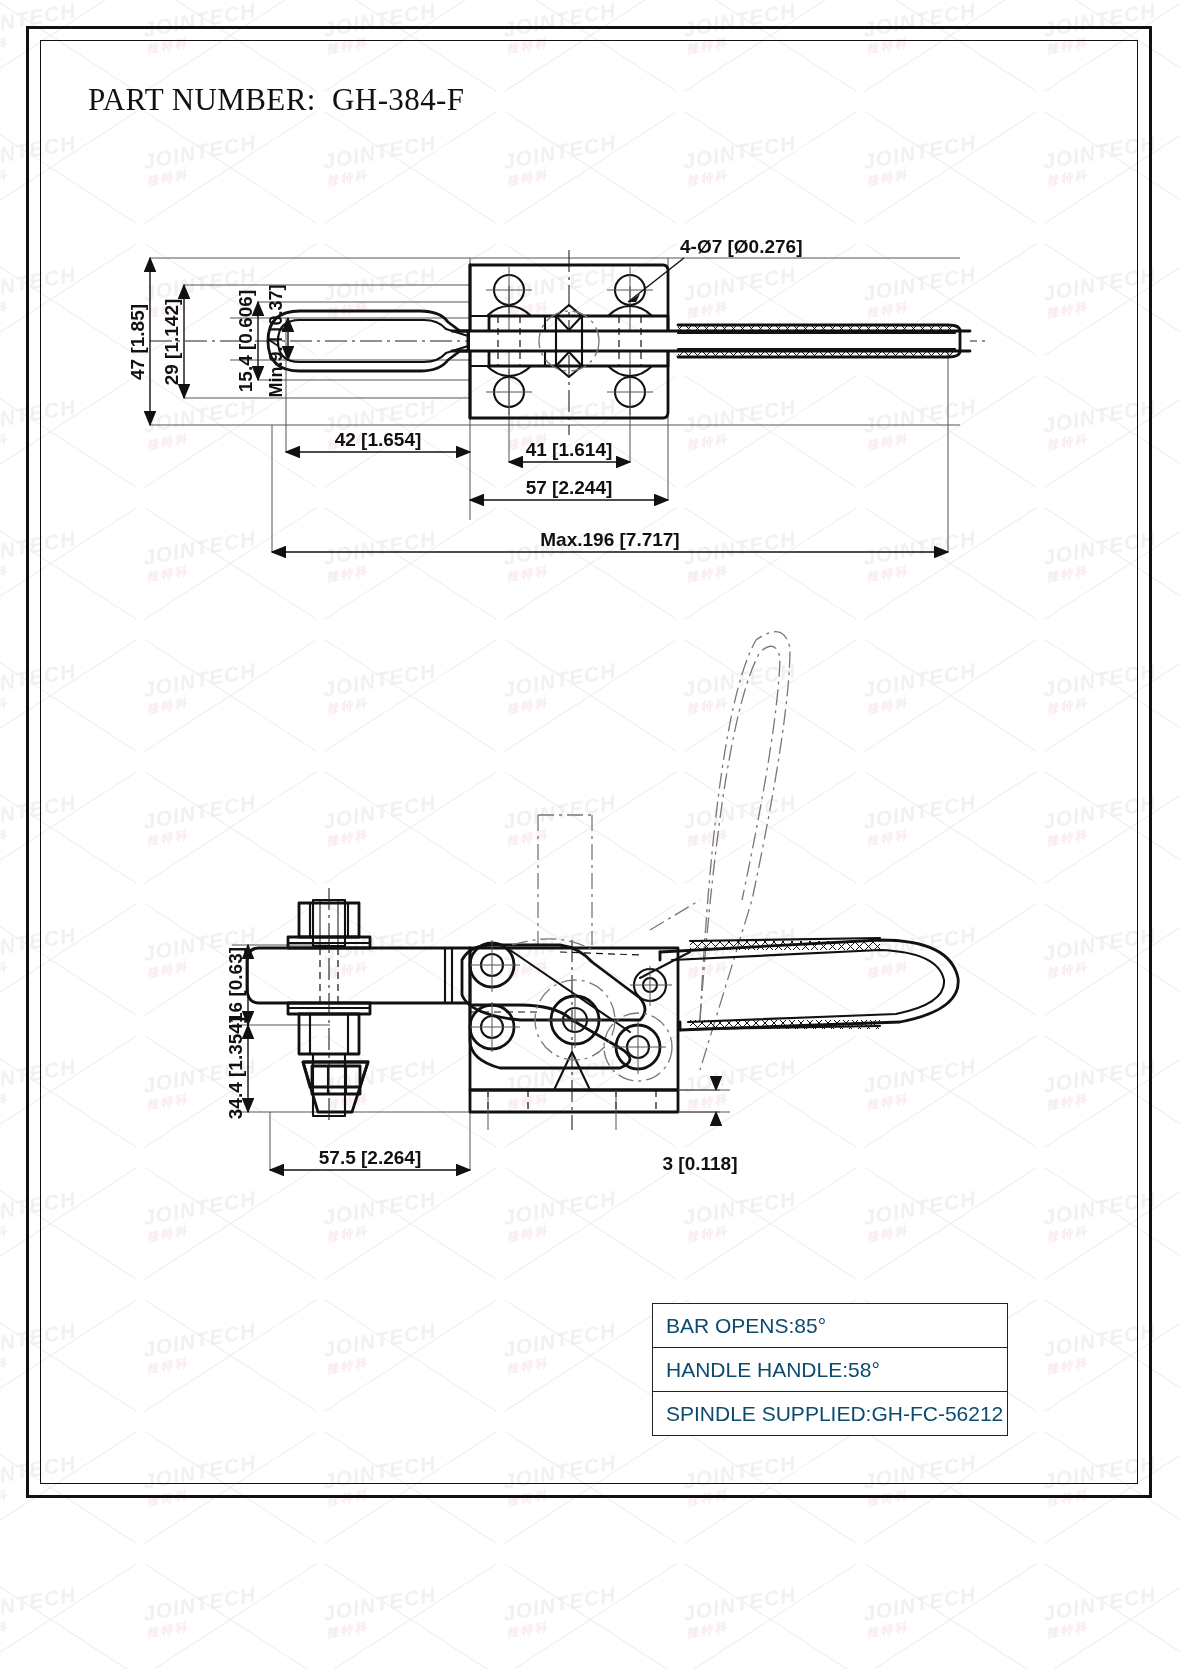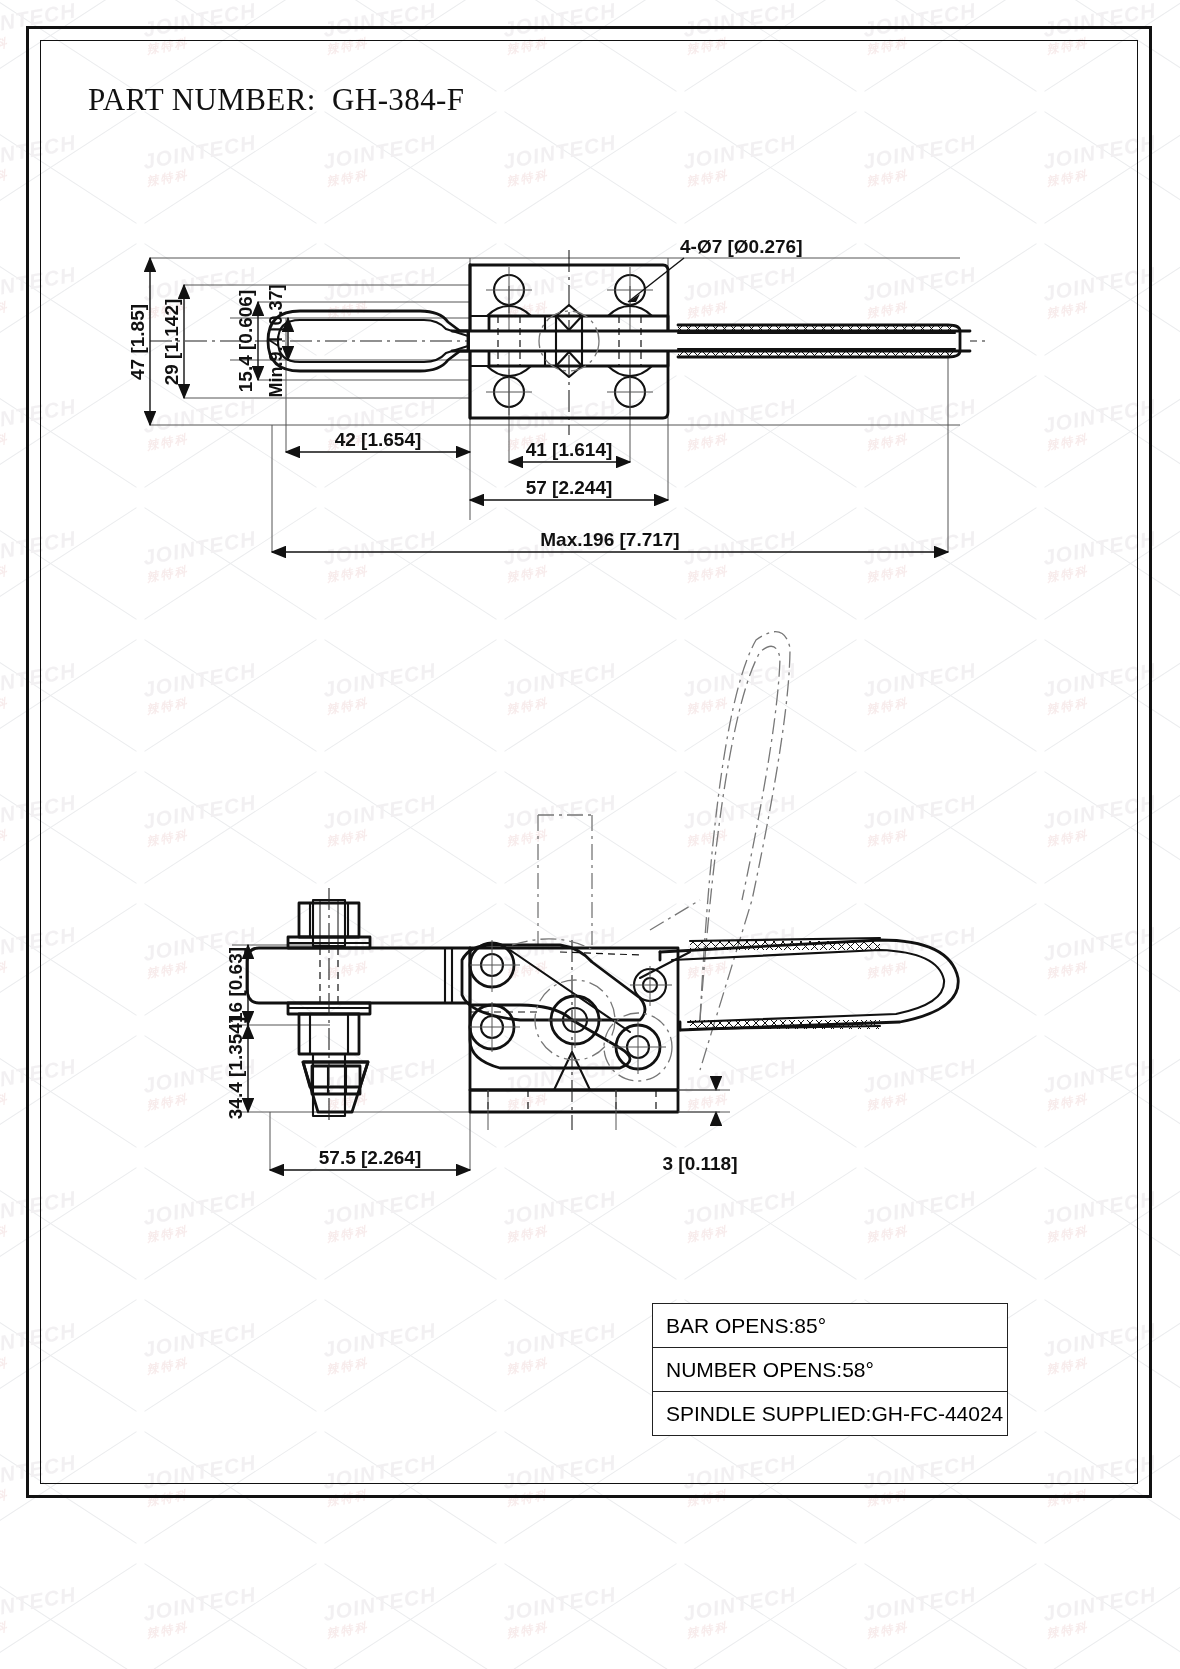--- a/index.html
+++ b/index.html
@@ -31,21 +31,21 @@
   .cl{fill:none;stroke:#222;stroke-width:1.1;stroke-dasharray:22 5 3 5;}
   .phan{fill:none;stroke:#777;stroke-width:1.3;stroke-dasharray:16 5 3 5;}
   .dimline{fill:none;stroke:#111;stroke-width:1.4;}
   .wht{fill:#fff;}
 
   .dimtxt{font-family:"Liberation Sans",sans-serif;font-size:19px;font-weight:bold;fill:#111;}
   .dimtxt.sm{font-size:18px;}
 
   
   #spec{position:absolute;left:652px;top:1303px;width:356px;border:1.4px solid #222;border-bottom:none;box-sizing:border-box;background:#fff;}
-  #spec .row{height:43px;line-height:43px;border-bottom:1.4px solid #222;padding-left:13px;font-size:21px;color:#000000;white-space:nowrap;}
+  #spec .row{height:43px;line-height:43px;border-bottom:1.4px solid #222;padding-left:13px;font-size:21px;color:#0c4a6e;white-space:nowrap;}
 </style>
 </head>
 <body>
 
 <div id="sheet">
 
   <div id="wm">
       <div class="wm-cell" style="left: -40px; top: -30px;">
         <div class="wm-x">
           <i class="a"></i>
@@ -973,17 +973,17 @@
       <line class="dimline" x1="716" y1="478" x2="716" y2="490" marker-end="url(#arrR)"></line>
       <line class="dimline" x1="716" y1="524" x2="716" y2="512" marker-end="url(#arrR)"></line>
       <text class="dimtxt" x="700" y="570" text-anchor="middle">3 [0.118]</text>
       <line class="ext" x1="678" y1="490" x2="730" y2="490"></line>
       <line class="ext" x1="678" y1="512" x2="730" y2="512"></line>
     </g>
   </svg>
 
   <div id="spec">
     <div class="row">BAR OPENS:85°</div>
-    <div class="row">NUMBER OPENS:58°</div>
-    <div class="row">SPINDLE SUPPLIED:GH-FC-44024</div>
+    <div class="row">HANDLE HANDLE:58°</div>
+    <div class="row">SPINDLE SUPPLIED:GH-FC-56212</div>
   </div>
 
 </div>
 
 </body></html>

